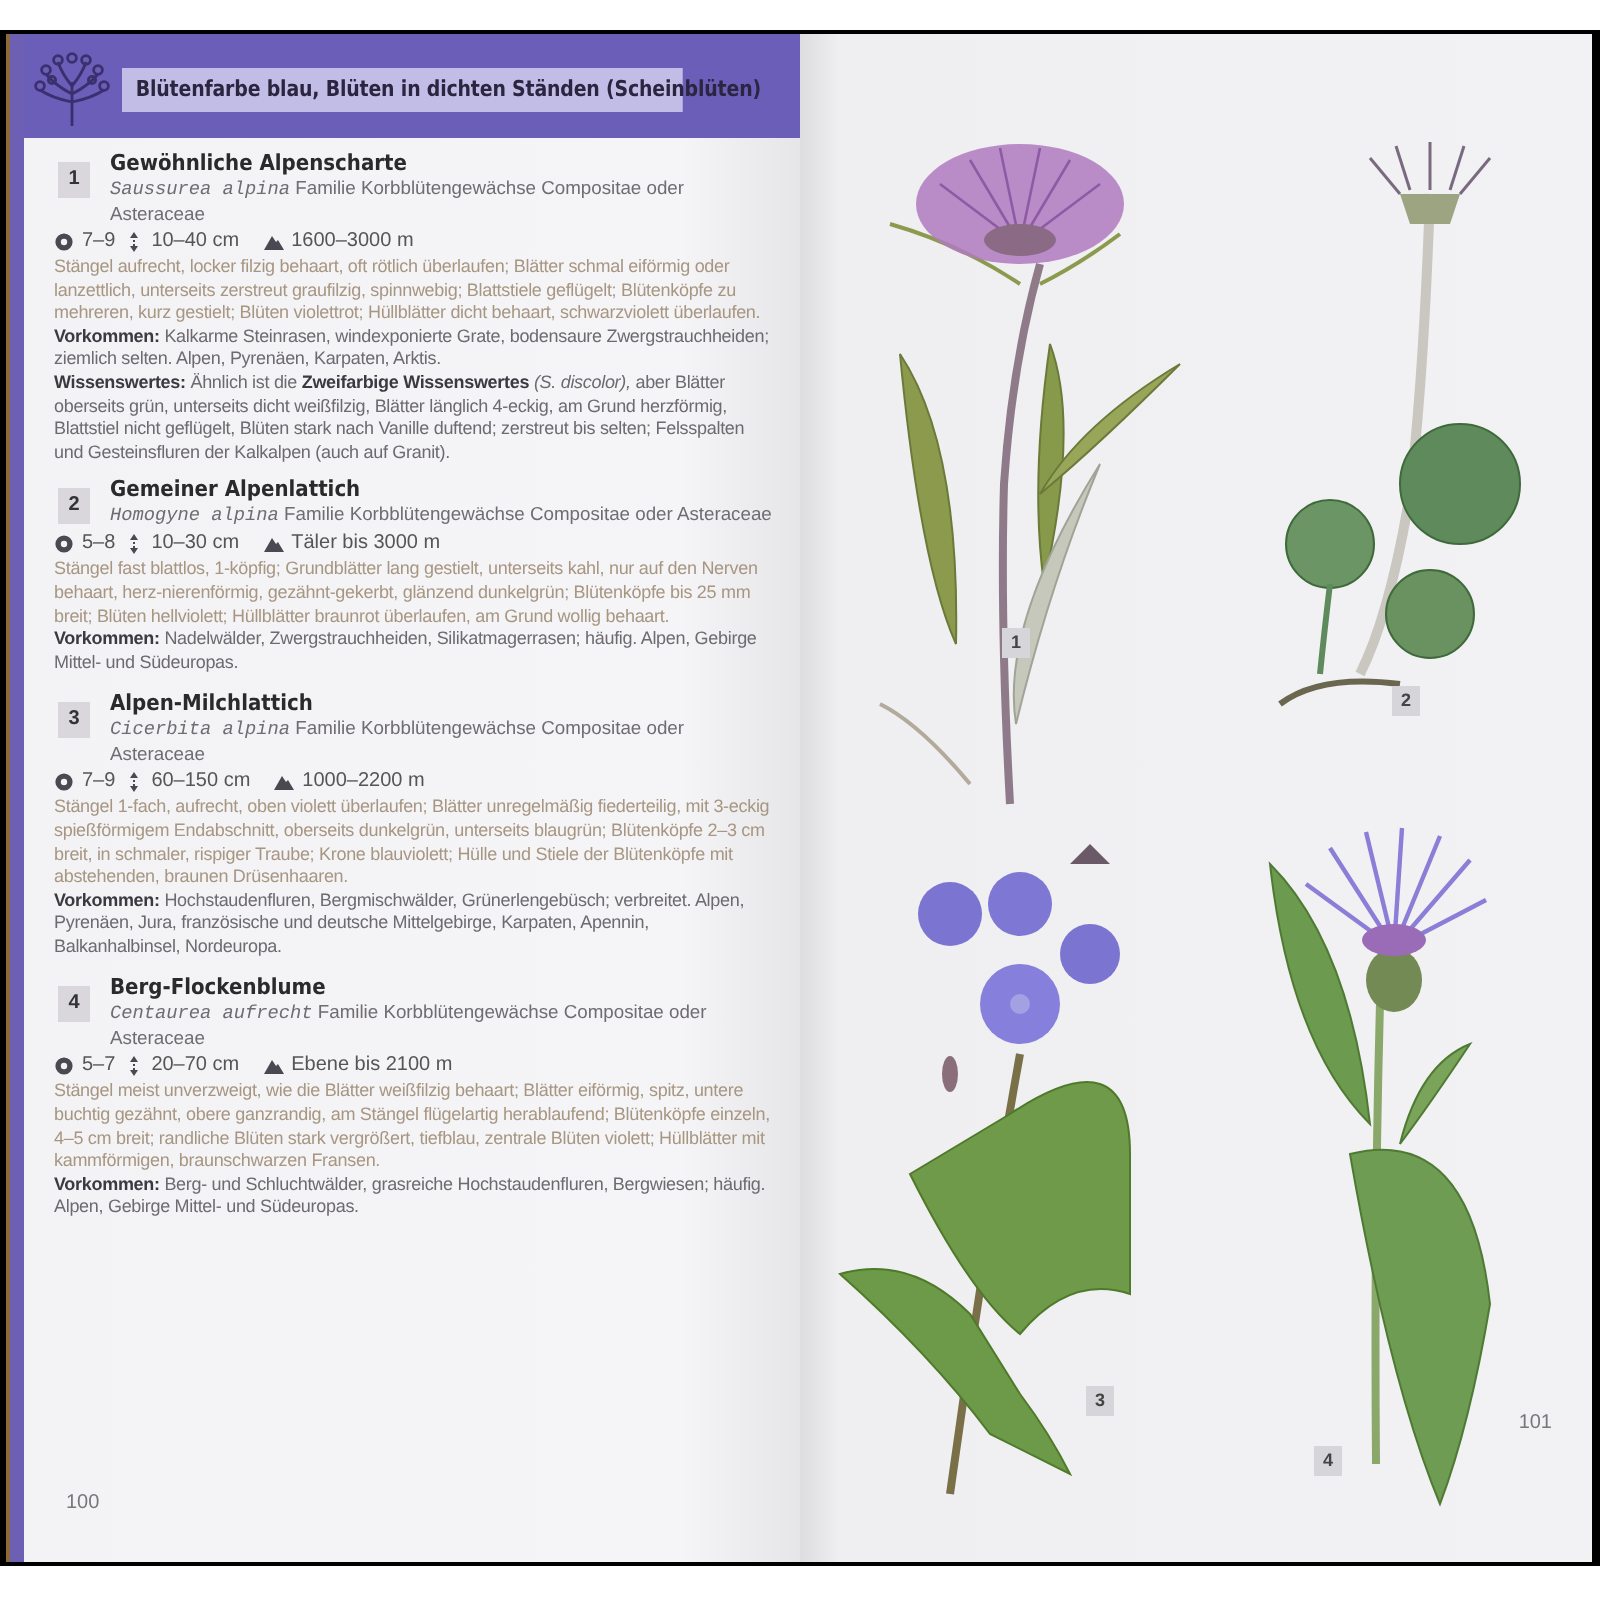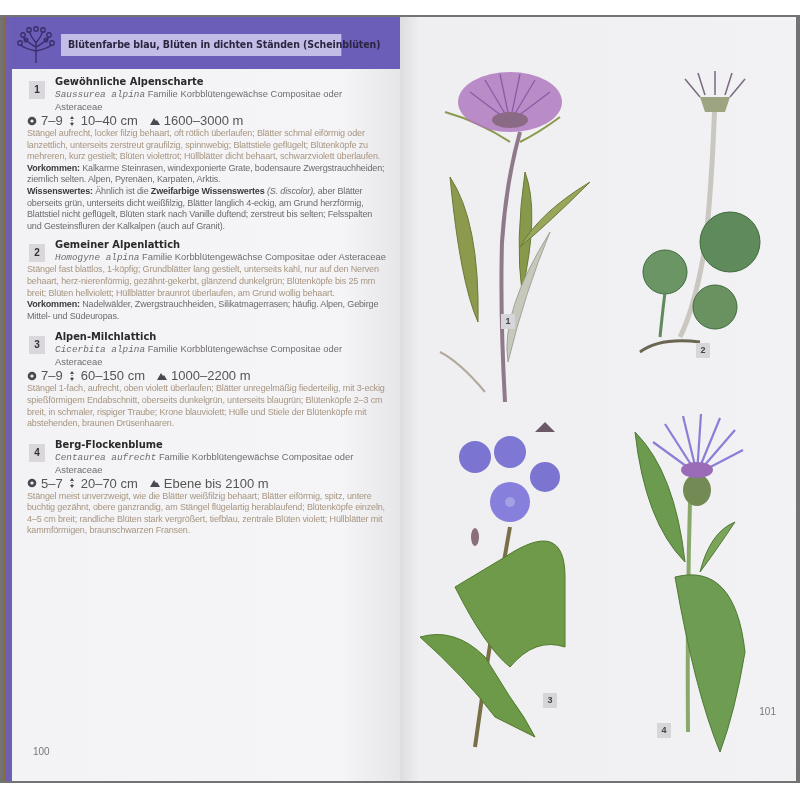--- a/index.html
+++ b/index.html
@@ -1,21 +1,21 @@
 <!DOCTYPE html>
 <html><head>
 <meta charset="utf-8">
 <style>
   * { box-sizing: border-box; margin: 0; padding: 0; }
   html, body { width: 800px; height: 800px; background: #ffffff; overflow: hidden; }
   body { font-family: "Liberation Sans", sans-serif; position: relative; }
 
   .spread {
     position: absolute; left: 0; top: 15px; width: 800px; height: 768px;
-    background: #737373;
+    background: #000000;
   }
   .page-left {
     position: absolute; left: 3px; top: 2px; width: 397px; height: 764px;
     background: linear-gradient(to right, #f3f2f4 0%, #f5f4f6 85%, #e6e5e8 100%);
     overflow: hidden;
   }
   .page-right {
     position: absolute; left: 400px; top: 2px; width: 396px; height: 764px;
     background: linear-gradient(to right, #dddde0 0%, #efeef1 5%, #f2f1f4 100%);
     overflow: hidden;
@@ -49,21 +49,21 @@
   .entry-name {
     font-family: "DejaVu Sans", sans-serif; font-weight: bold; font-size: 11px;
     color: #2a2a2a; line-height: 13px; transform: scaleX(0.9); transform-origin: left;
     white-space: nowrap;
   }
   .entry-latin-line {
     font-size: 9.4px; color: #6f6c72; line-height: 12px;
   }
   .entry-latin-line .latin { font-style: italic; font-family: Liberation Mono, monospace; }
   .stats {
-    position: relative; left: -28px; font-size: 13px; color: #555; line-height: 13px;
+    position: relative; left: -28px; font-size: 10px; color: #555; line-height: 13px;
     display: flex; align-items: center; gap: 4px; white-space: nowrap; margin: 1px 0;
   }
   .stat-icon { display: inline-block; width: 10px; height: 10px; vertical-align: middle; }
   .desc {
     position: relative; left: -28px; width: 360px;
     font-size: 9px; line-height: 11.6px; color: #a79682; letter-spacing: -0.15px;
   }
   .occ {
     position: relative; left: -28px; width: 360px;
     font-size: 9px; line-height: 11.6px; color: #6d6a70; letter-spacing: -0.15px;
@@ -153,20 +153,36 @@
         </div>
       </div>
 
       <div class="entry" style="margin-top:6px">
         <div class="num-box">2</div>
         <div class="entry-name">Gemeiner Alpenlattich</div>
         <div class="entry-latin-line">
           <span class="latin">Homogyne alpina</span>
           <span>Familie Korbblütengewächse Compositae oder Asteraceae</span>
         </div>
+        <div class="stats">
+          <svg class="stat-icon" viewBox="0 0 10 10">
+              <circle cx="5" cy="5" r="4.3" fill="#4a4850"></circle>
+              <circle cx="5" cy="5" r="1.6" fill="#f3f2f4"></circle>
+            </svg>
+          <span>5–8</span>
+          <svg class="stat-icon" viewBox="0 0 10 10">
+              <path d="M5 0 L3 3 H7 Z M5 10 L3 7 H7 Z" fill="#4a4850"></path>
+              <line x1="5" y1="2" x2="5" y2="8" stroke="#4a4850" stroke-dasharray="1,1"></line>
+            </svg>
+          <span>10–30 cm</span>
+          <svg class="stat-icon" style="margin-left:8px" viewBox="0 0 10 10">
+              <path d="M0 9 L4 2 L6 5 L7 4 L10 9 Z" fill="#4a4850"></path>
+            </svg>
+          <span>Täler bis 3000 m</span>
+        </div>
         <div class="desc">Stängel fast blattlos, 1-köpfig; Grundblätter lang gestielt, unterseits kahl, nur auf den Nerven behaart, herz-nierenförmig, gezähnt-gekerbt, glänzend dunkelgrün; Blütenköpfe bis 25 mm breit; Blüten hellviolett; Hüllblätter braunrot überlaufen, am Grund wollig behaart.</div>
         <div class="occ">
           <span class="lbl">Vorkommen:</span>
           <span>Nadelwälder, Zwergstrauchheiden, Silikatmagerrasen; häufig. Alpen, Gebirge Mittel- und Südeuropas.</span>
         </div>
       </div>
 
       <div class="entry" style="margin-top:8px">
         <div class="num-box">3</div>
         <div class="entry-name">Alpen-Milchlattich</div>
@@ -184,20 +200,24 @@
               <path d="M5 0 L3 3 H7 Z M5 10 L3 7 H7 Z" fill="#4a4850"></path>
               <line x1="5" y1="2" x2="5" y2="8" stroke="#4a4850" stroke-dasharray="1,1"></line>
             </svg>
           <span>60–150 cm</span>
           <svg class="stat-icon" style="margin-left:8px" viewBox="0 0 10 10">
               <path d="M0 9 L4 2 L6 5 L7 4 L10 9 Z" fill="#4a4850"></path>
             </svg>
           <span>1000–2200 m</span>
         </div>
         <div class="desc">Stängel 1-fach, aufrecht, oben violett überlaufen; Blätter unregelmäßig fiederteilig, mit 3-eckig spießförmigem Endabschnitt, oberseits dunkelgrün, unterseits blaugrün; Blütenköpfe 2–3 cm breit, in schmaler, rispiger Traube; Krone blauviolett; Hülle und Stiele der Blütenköpfe mit abstehenden, braunen Drüsenhaaren.</div>
+        <div class="occ">
+          <span class="lbl">Vorkommen:</span>
+          <span>Hochstaudenfluren, Bergmischwälder, Grünerlengebüsch; verbreitet. Alpen, Pyrenäen, Jura, französische und deutsche Mittelgebirge, Karpaten, Apennin, Balkanhalbinsel, Nordeuropa.</span>
+        </div>
       </div>
 
       <div class="entry" style="margin-top:8px">
         <div class="num-box">4</div>
         <div class="entry-name">Berg-Flockenblume</div>
         <div class="entry-latin-line">
           <span class="latin">Centaurea aufrecht</span>
           <span>Familie Korbblütengewächse Compositae oder Asteraceae</span>
         </div>
         <div class="stats">
@@ -210,20 +230,24 @@
               <path d="M5 0 L3 3 H7 Z M5 10 L3 7 H7 Z" fill="#4a4850"></path>
               <line x1="5" y1="2" x2="5" y2="8" stroke="#4a4850" stroke-dasharray="1,1"></line>
             </svg>
           <span>20–70 cm</span>
           <svg class="stat-icon" style="margin-left:8px" viewBox="0 0 10 10">
               <path d="M0 9 L4 2 L6 5 L7 4 L10 9 Z" fill="#4a4850"></path>
             </svg>
           <span>Ebene bis 2100 m</span>
         </div>
         <div class="desc">Stängel meist unverzweigt, wie die Blätter weißfilzig behaart; Blätter eiförmig, spitz, untere buchtig gezähnt, obere ganzrandig, am Stängel flügelartig herablaufend; Blütenköpfe einzeln, 4–5 cm breit; randliche Blüten stark vergrößert, tiefblau, zentrale Blüten violett; Hüllblätter mit kammförmigen, braunschwarzen Fransen.</div>
+        <div class="occ">
+          <span class="lbl">Vorkommen:</span>
+          <span>Berg- und Schluchtwälder, grasreiche Hochstaudenfluren, Bergwiesen; häufig. Alpen, Gebirge Mittel- und Südeuropas.</span>
+        </div>
       </div>
     </div>
 
     <div class="page-num left">100</div>
   </div>
 
   <div class="page-right">
 
     <svg class="plate" style="left:30px;top:45px" width="170" height="350" viewBox="0 0 170 350">
       <path d="M75 340 Q70 250 72 180 Q76 120 90 70" stroke="#8f7a8a" stroke-width="4" fill="none"></path>

